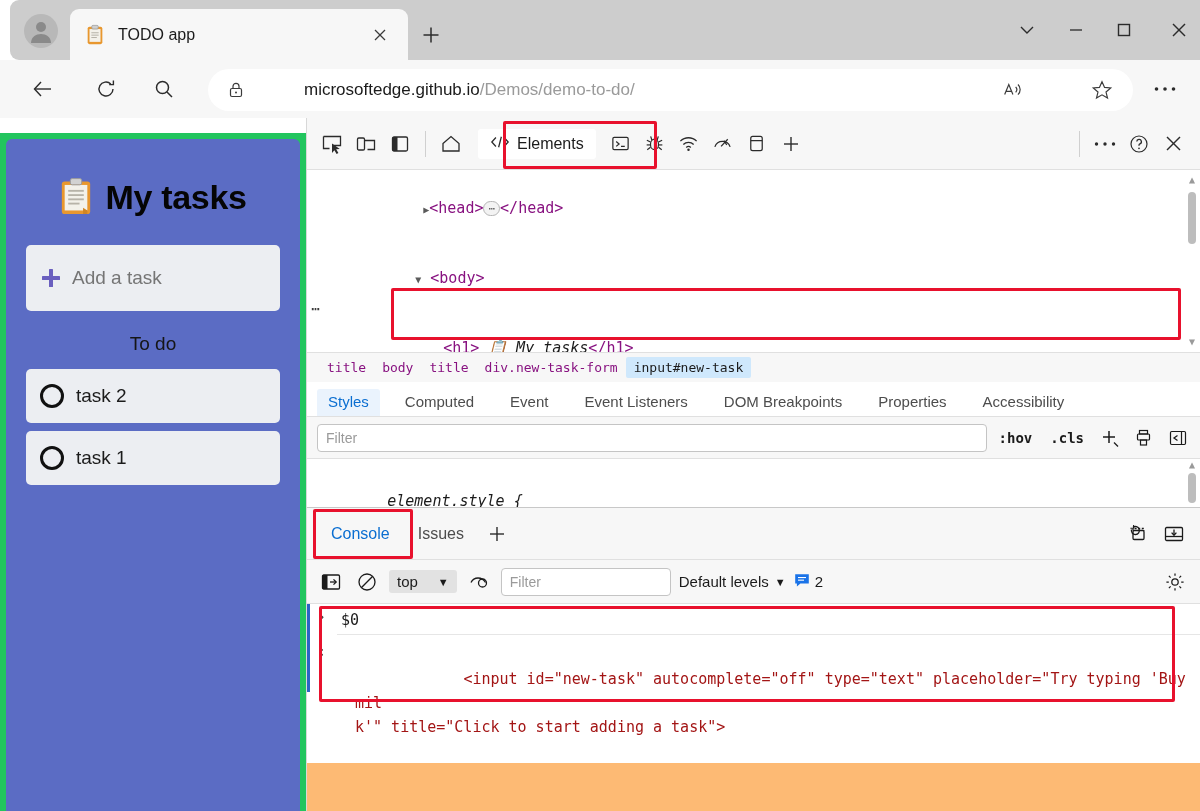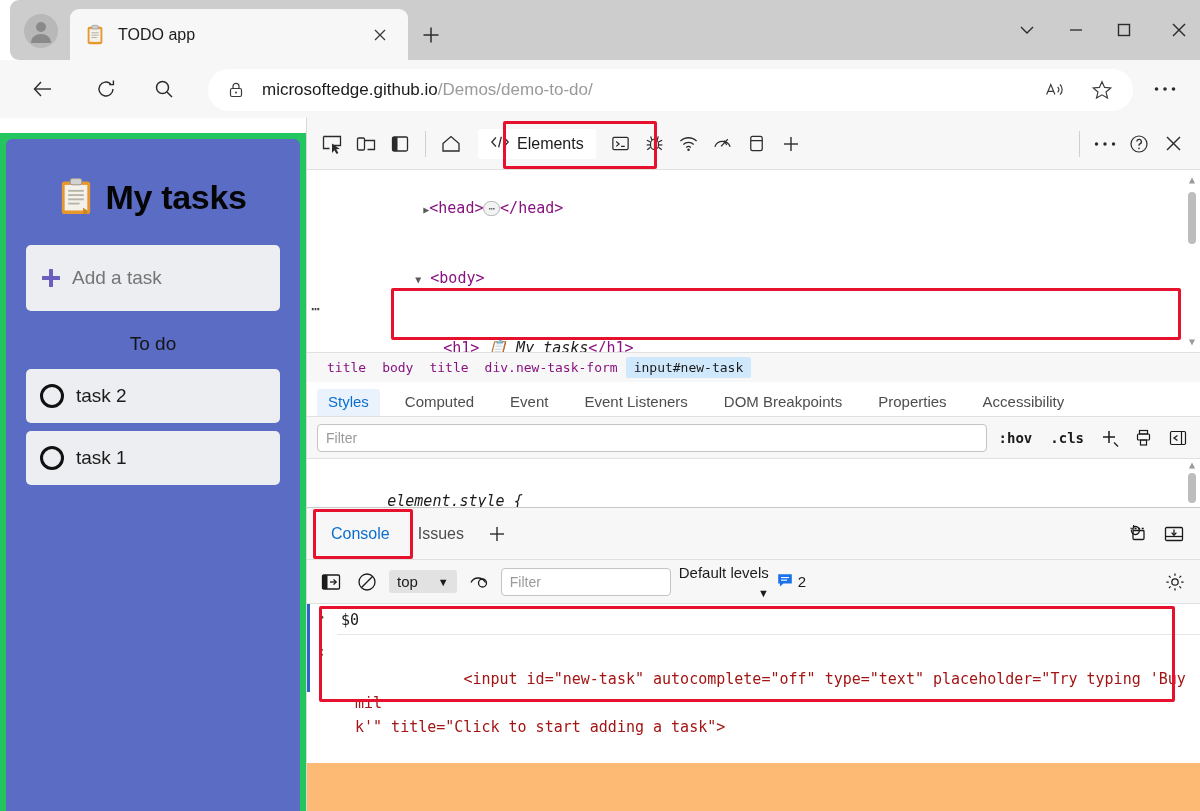--- a/index.html
+++ b/index.html
@@ -63,21 +63,21 @@
   .nav-back { position: absolute; left: 26px; top: 72px; width: 34px; height: 34px;
     display:flex; align-items:center; justify-content:center; }
   .nav-reload { position: absolute; left: 89px; top: 72px; width: 34px; height: 34px;
     display:flex; align-items:center; justify-content:center; }
   .nav-search { position: absolute; left: 147px; top: 72px; width: 34px; height: 34px;
     display:flex; align-items:center; justify-content:center; }
 
   .omnibox {
     position: absolute; left: 208px; top: 69px; width: 925px; height: 42px;
     background: #ffffff; border-radius: 21px;
-    display: flex; align-items: center; padding: 0 16px 0 18px;
+    display: flex; align-items: center; padding: 0 16px 0 18px; gap: 42px;
   }
   .omnibox-lock { width: 20px; height: 20px; flex: none; margin-right: 16px;
     display:flex; align-items:center; justify-content:center; }
   .omnibox-url { flex: 1; font-size: 17px; color: #9a9a9a; white-space: nowrap; }
   .omnibox-url .host { color: #1b1b1b; }
   .omnibox-read { width: 30px; height: 30px; flex: none;
     display:flex; align-items:center; justify-content:center; }
   .omnibox-fav { width: 30px; height: 30px; flex: none; margin-left: 18px;
     display:flex; align-items:center; justify-content:center; }
   .toolbar-more { position: absolute; left: 1149px; top: 74px; width: 32px; height: 30px;
@@ -254,21 +254,21 @@
   .ctx-select {
     display: flex; align-items: center; gap: 20px; background: #e2e2e2;
     border-radius: 3px; padding: 3px 8px; font-size: 15px; color: #1b1b1b;
   }
   .console-filter {
     width: 170px; height: 28px; border: 1px solid #c4c4c4; border-radius: 4px;
     background: #fff; font-family: "Liberation Sans", sans-serif; font-size: 14px;
     padding: 0 8px; outline: none; color: #1b1b1b;
   }
   .console-filter::placeholder { color: #9a9a9a; }
-  .levels { display: flex; align-items: flex-end; gap: 6px; font-size: 15px; color: #1b1b1b; flex-direction: column; }
+  .levels { display: flex; align-items: center; gap: 6px; font-size: 15px; color: #1b1b1b; }
   .msg-count { display: flex; align-items: center; gap: 5px; font-size: 15px; color: #1b1b1b; }
 
   .console-body {
     position: relative; height: 159px; background: #ffffff; overflow: hidden;
     font-family: "DejaVu Sans Mono", monospace; font-size: 15px;
   }
   .console-row { display: flex; padding: 4px 6px 2px 10px; }
   .con-gutter { width: 24px; flex: none; color: #5a5a5a; font-size: 15px; }
   .con-gutter.in { color: #3b3b3b; }
   .con-gutter.out { color: #3b3b3b; }

